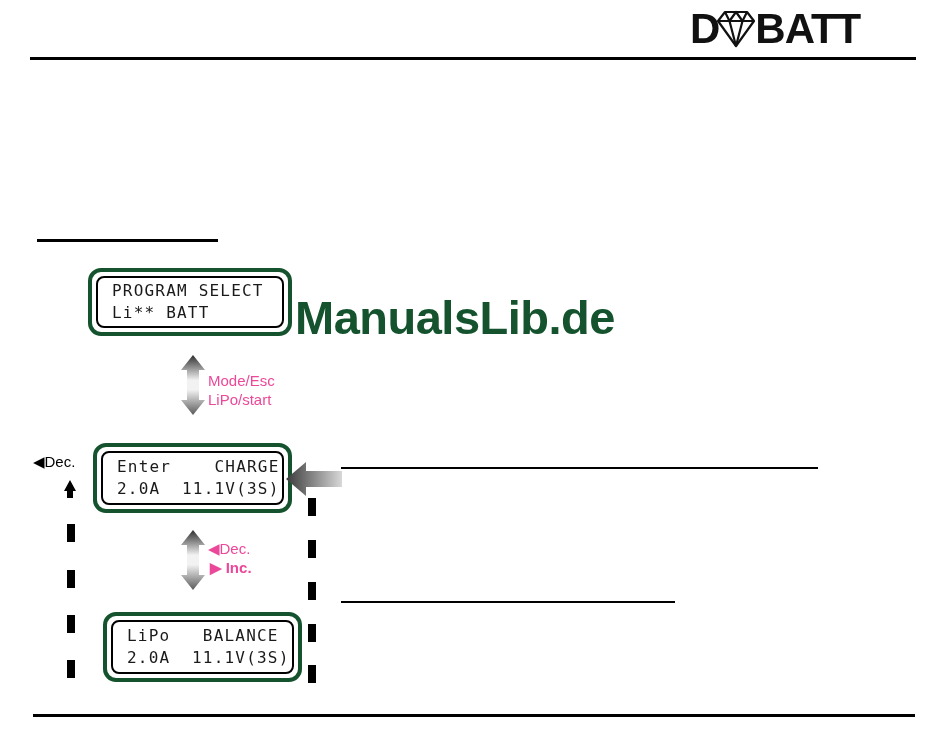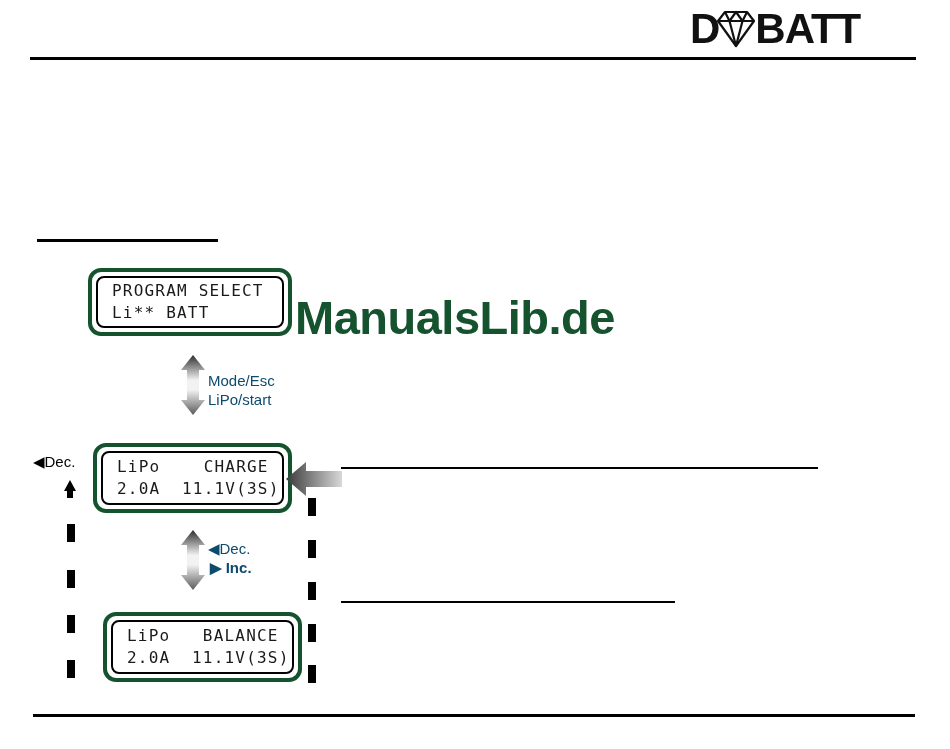--- a/index.html
+++ b/index.html
@@ -110,21 +110,21 @@
   }
   #dblarrow-mode   { left: 180px; top: 355px; }
   #dblarrow-incdec { left: 180px; top: 530px; }
 
   
   .arrow-labels {
     position: absolute;
     font-family: "Liberation Sans", sans-serif;
     font-size: 15px;
     line-height: 19px;
-    color: #0c4a6e;
+    color: #ec4899;
     white-space: nowrap;
   }
   #labels-mode   { left: 208px; top: 371px; }
   #labels-incdec { left: 208px; top: 539px; }
   #labels-incdec .lbl-inc { padding-left: 2px; font-weight: bold; }
 
   
   #label-dec-left {
     position: absolute;
     left: 33px;
@@ -179,21 +179,21 @@
 
 <div class="lcd" id="lcd-program">
   <div class="lcd-inner">
     <div class="lcd-line">PROGRAM SELECT</div>
     <div class="lcd-line right">Li** BATT</div>
   </div>
 </div>
 
 <div class="lcd" id="lcd-charge">
   <div class="lcd-inner">
-    <div class="lcd-line">LiPo    CHARGE</div>
+    <div class="lcd-line">Enter    CHARGE</div>
     <div class="lcd-line">2.0A  11.1V(3S)</div>
   </div>
 </div>
 
 <div class="lcd" id="lcd-balance">
   <div class="lcd-inner">
     <div class="lcd-line">LiPo   BALANCE</div>
     <div class="lcd-line">2.0A  11.1V(3S)</div>
   </div>
 </div>

